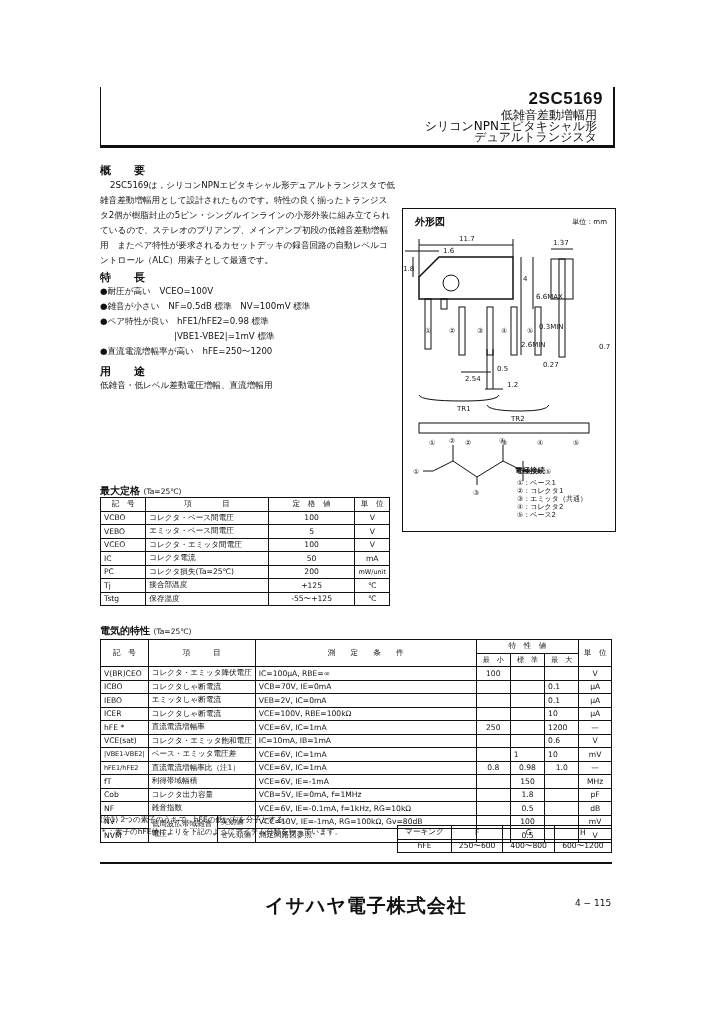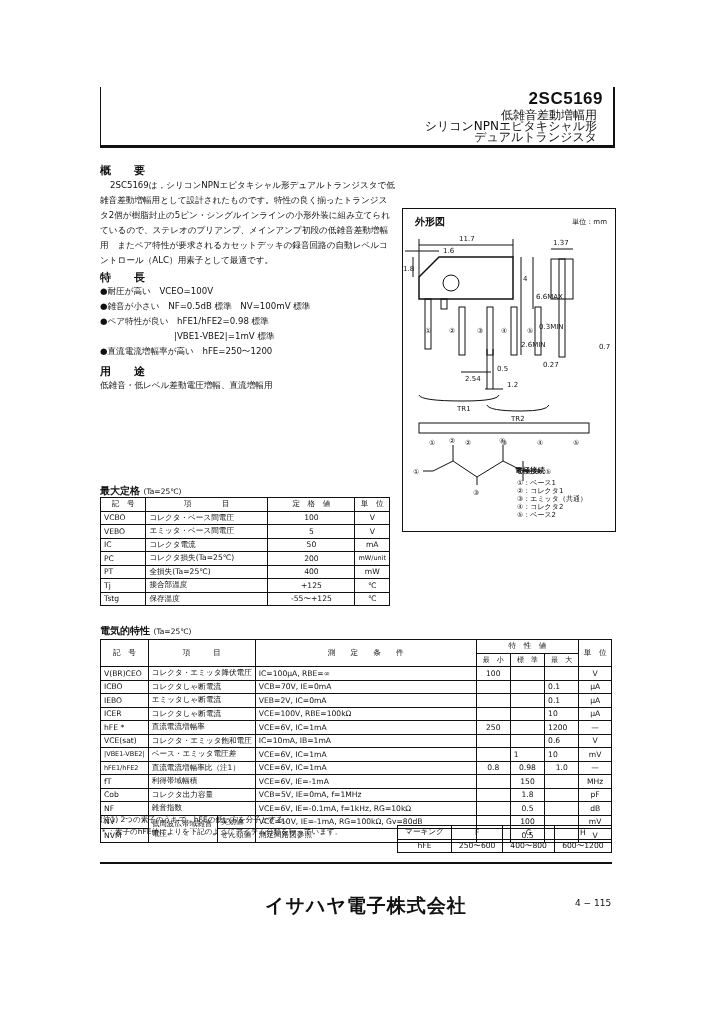--- a/index.html
+++ b/index.html
@@ -145,36 +145,36 @@
         <td class="c">100</td>
         <td class="c">V</td>
       </tr>
   <tr>
         <td>VEBO</td>
         <td>エミッタ・ベース間電圧</td>
         <td class="c">5</td>
         <td class="c">V</td>
       </tr>
   <tr>
+        <td>VCEO</td>
+        <td>コレクタ・エミッタ間電圧</td>
+        <td class="c">100</td>
+        <td class="c">V</td>
+      </tr>
+  <tr>
         <td>IC</td>
         <td>コレクタ電流</td>
         <td class="c">50</td>
         <td class="c">mA</td>
       </tr>
   <tr>
         <td>PC</td>
         <td>コレクタ損失(Ta=25℃)</td>
         <td class="c">200</td>
         <td class="c" style="font-size:6.5px">mW/unit</td>
-      </tr>
-  <tr>
-        <td>PT</td>
-        <td>全損失(Ta=25℃)</td>
-        <td class="c">400</td>
-        <td class="c">mW</td>
       </tr>
   <tr>
         <td>Tj</td>
         <td>接合部温度</td>
         <td class="c">+125</td>
         <td class="c">℃</td>
       </tr>
   <tr>
         <td>Tstg</td>
         <td>保存温度</td>

